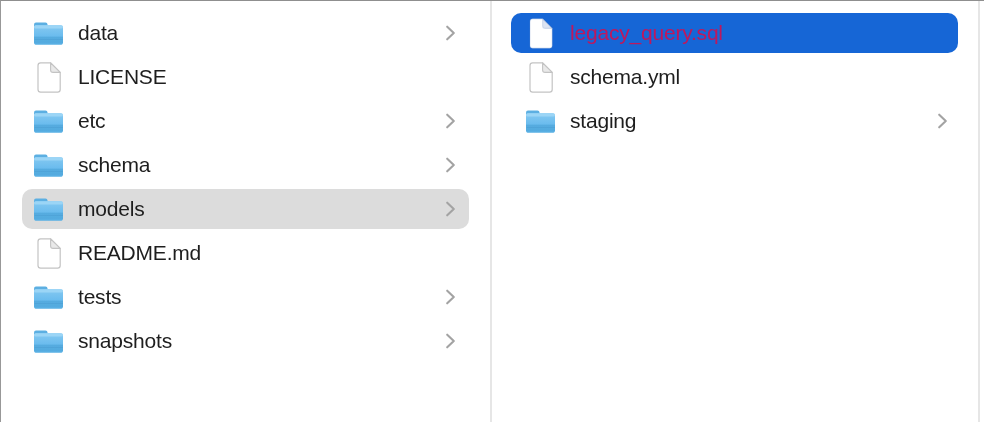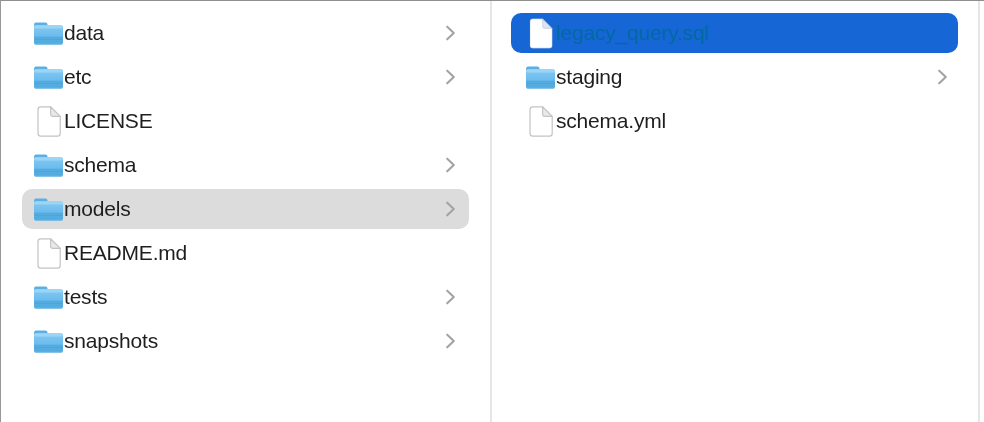--- a/index.html
+++ b/index.html
@@ -72,26 +72,27 @@
     width: 31px;
     height: 32px;
     display: flex;
     align-items: center;
     justify-content: center;
     flex: none;
   }
   .label {
     position: relative;
     z-index: 1;
+    margin-left: 14px;
     font-size: 21px;
     letter-spacing: -0.2px;
     color: #1e1e1e;
     white-space: nowrap;
   }
-  .row.sel-active .label { color: #0369a1; }
+  .row.sel-active .label { color: #be185d; }
   .chev {
     position: absolute;
     z-index: 1;
     top: 50%;
     transform: translateY(-50%);
     width: 11px;
     height: 17px;
     display: flex;
     align-items: center;
     justify-content: center;
@@ -126,51 +127,51 @@
           </span>
           <span class="label">data</span>
           <span class="chev">
             <svg width="11" height="17" viewBox="0 0 11 17">
     <path d="M2.2 2.2 L8.8 8.5 L2.2 14.8" fill="none" stroke="#a3a3a3" stroke-width="2.1" stroke-linecap="round" stroke-linejoin="round"></path>
   </svg>
           </span>
         </div>
         <div class="row">
           <span class="icon-box">
-            <svg width="31" height="25" viewBox="0 0 31 25">
-    <defs>
-      <linearGradient id="fg1" x1="0" y1="0" x2="0" y2="1">
-        <stop offset="0" stop-color="#85c9f1"></stop>
-        <stop offset="0.55" stop-color="#6bbcee"></stop>
-        <stop offset="0.62" stop-color="#55abdf"></stop>
-        <stop offset="1" stop-color="#59b0e4"></stop>
-      </linearGradient>
-    </defs>
-    <rect x="1" y="1.6" width="13.5" height="8" rx="2" fill="#5cafe2"></rect>
-    <rect x="1" y="4.2" width="29" height="19.6" rx="2.6" fill="url(#fg1)"></rect>
-    <rect x="1" y="4.2" width="29" height="3.4" rx="1.7" fill="#9bd5f6"></rect>
-    <path d="M1.6 18.6 H30" stroke="#4ea2d6" stroke-width="0.9"></path>
-    <path d="M1.6 21   H30" stroke="#4ea2d6" stroke-width="0.7" opacity="0.65"></path>
-  </svg>
-          </span>
-          <span class="label">etc</span>
-          <span class="chev">
-            <svg width="11" height="17" viewBox="0 0 11 17">
-    <path d="M2.2 2.2 L8.8 8.5 L2.2 14.8" fill="none" stroke="#a3a3a3" stroke-width="2.1" stroke-linecap="round" stroke-linejoin="round"></path>
-  </svg>
-          </span>
-        </div>
-        <div class="row">
-          <span class="icon-box">
             <svg width="25" height="31" viewBox="0 0 25 31">
     <path d="M4.6 0.8 H14.6 L24.2 10.4 V27.6 Q24.2 30.2 21.6 30.2 H4.6 Q2 30.2 2 27.6 V3.4 Q2 0.8 4.6 0.8 Z" fill="#ffffff" stroke="#c3c3c3" stroke-width="1.2"></path>
     <path d="M14.6 0.8 L24.2 10.4 H17 Q14.6 10.4 14.6 8 Z" fill="#e9e9e9" stroke="#c3c3c3" stroke-width="1.1" stroke-linejoin="round"></path>
   </svg>
           </span>
           <span class="label">LICENSE</span>
+        </div>
+        <div class="row">
+          <span class="icon-box">
+            <svg width="31" height="25" viewBox="0 0 31 25">
+    <defs>
+      <linearGradient id="fg1" x1="0" y1="0" x2="0" y2="1">
+        <stop offset="0" stop-color="#85c9f1"></stop>
+        <stop offset="0.55" stop-color="#6bbcee"></stop>
+        <stop offset="0.62" stop-color="#55abdf"></stop>
+        <stop offset="1" stop-color="#59b0e4"></stop>
+      </linearGradient>
+    </defs>
+    <rect x="1" y="1.6" width="13.5" height="8" rx="2" fill="#5cafe2"></rect>
+    <rect x="1" y="4.2" width="29" height="19.6" rx="2.6" fill="url(#fg1)"></rect>
+    <rect x="1" y="4.2" width="29" height="3.4" rx="1.7" fill="#9bd5f6"></rect>
+    <path d="M1.6 18.6 H30" stroke="#4ea2d6" stroke-width="0.9"></path>
+    <path d="M1.6 21   H30" stroke="#4ea2d6" stroke-width="0.7" opacity="0.65"></path>
+  </svg>
+          </span>
+          <span class="label">etc</span>
+          <span class="chev">
+            <svg width="11" height="17" viewBox="0 0 11 17">
+    <path d="M2.2 2.2 L8.8 8.5 L2.2 14.8" fill="none" stroke="#a3a3a3" stroke-width="2.1" stroke-linecap="round" stroke-linejoin="round"></path>
+  </svg>
+          </span>
         </div>
         <div class="row">
           <span class="icon-box">
             <svg width="31" height="25" viewBox="0 0 31 25">
     <defs>
       <linearGradient id="fg2" x1="0" y1="0" x2="0" y2="1">
         <stop offset="0" stop-color="#85c9f1"></stop>
         <stop offset="0.55" stop-color="#6bbcee"></stop>
         <stop offset="0.62" stop-color="#55abdf"></stop>
         <stop offset="1" stop-color="#59b0e4"></stop>
@@ -283,49 +284,49 @@
           <span class="icon-box">
             <svg width="25" height="31" viewBox="0 0 25 31">
     <path d="M4.6 0.8 H14.6 L24.2 10.4 V27.6 Q24.2 30.2 21.6 30.2 H4.6 Q2 30.2 2 27.6 V3.4 Q2 0.8 4.6 0.8 Z" fill="#ffffff" stroke="rgba(120,150,200,0.25)" stroke-width="1.2"></path>
     <path d="M14.6 0.8 L24.2 10.4 H17 Q14.6 10.4 14.6 8 Z" fill="#dde4f2" stroke="rgba(120,150,200,0.25)" stroke-width="1.1" stroke-linejoin="round"></path>
   </svg>
           </span>
           <span class="label">legacy_query.sql</span>
         </div>
         <div class="row">
           <span class="icon-box">
-            <svg width="31" height="25" viewBox="0 0 31 25">
-    <defs>
-      <linearGradient id="fg6" x1="0" y1="0" x2="0" y2="1">
-        <stop offset="0" stop-color="#85c9f1"></stop>
-        <stop offset="0.55" stop-color="#6bbcee"></stop>
-        <stop offset="0.62" stop-color="#55abdf"></stop>
-        <stop offset="1" stop-color="#59b0e4"></stop>
-      </linearGradient>
-    </defs>
-    <rect x="1" y="1.6" width="13.5" height="8" rx="2" fill="#5cafe2"></rect>
-    <rect x="1" y="4.2" width="29" height="19.6" rx="2.6" fill="url(#fg6)"></rect>
-    <rect x="1" y="4.2" width="29" height="3.4" rx="1.7" fill="#9bd5f6"></rect>
-    <path d="M1.6 18.6 H30" stroke="#4ea2d6" stroke-width="0.9"></path>
-    <path d="M1.6 21   H30" stroke="#4ea2d6" stroke-width="0.7" opacity="0.65"></path>
-  </svg>
-          </span>
-          <span class="label">staging</span>
-          <span class="chev">
-            <svg width="11" height="17" viewBox="0 0 11 17">
-    <path d="M2.2 2.2 L8.8 8.5 L2.2 14.8" fill="none" stroke="#a3a3a3" stroke-width="2.1" stroke-linecap="round" stroke-linejoin="round"></path>
-  </svg>
-          </span>
-        </div>
-        <div class="row">
-          <span class="icon-box">
             <svg width="25" height="31" viewBox="0 0 25 31">
     <path d="M4.6 0.8 H14.6 L24.2 10.4 V27.6 Q24.2 30.2 21.6 30.2 H4.6 Q2 30.2 2 27.6 V3.4 Q2 0.8 4.6 0.8 Z" fill="#ffffff" stroke="#c3c3c3" stroke-width="1.2"></path>
     <path d="M14.6 0.8 L24.2 10.4 H17 Q14.6 10.4 14.6 8 Z" fill="#e9e9e9" stroke="#c3c3c3" stroke-width="1.1" stroke-linejoin="round"></path>
   </svg>
           </span>
           <span class="label">schema.yml</span>
+        </div>
+        <div class="row">
+          <span class="icon-box">
+            <svg width="31" height="25" viewBox="0 0 31 25">
+    <defs>
+      <linearGradient id="fg6" x1="0" y1="0" x2="0" y2="1">
+        <stop offset="0" stop-color="#85c9f1"></stop>
+        <stop offset="0.55" stop-color="#6bbcee"></stop>
+        <stop offset="0.62" stop-color="#55abdf"></stop>
+        <stop offset="1" stop-color="#59b0e4"></stop>
+      </linearGradient>
+    </defs>
+    <rect x="1" y="1.6" width="13.5" height="8" rx="2" fill="#5cafe2"></rect>
+    <rect x="1" y="4.2" width="29" height="19.6" rx="2.6" fill="url(#fg6)"></rect>
+    <rect x="1" y="4.2" width="29" height="3.4" rx="1.7" fill="#9bd5f6"></rect>
+    <path d="M1.6 18.6 H30" stroke="#4ea2d6" stroke-width="0.9"></path>
+    <path d="M1.6 21   H30" stroke="#4ea2d6" stroke-width="0.7" opacity="0.65"></path>
+  </svg>
+          </span>
+          <span class="label">staging</span>
+          <span class="chev">
+            <svg width="11" height="17" viewBox="0 0 11 17">
+    <path d="M2.2 2.2 L8.8 8.5 L2.2 14.8" fill="none" stroke="#a3a3a3" stroke-width="2.1" stroke-linecap="round" stroke-linejoin="round"></path>
+  </svg>
+          </span>
         </div>
       </div>
     <div class="divider"></div>
     <div class="sliver"></div>
   </div>
 </div>
 
 </body></html>

